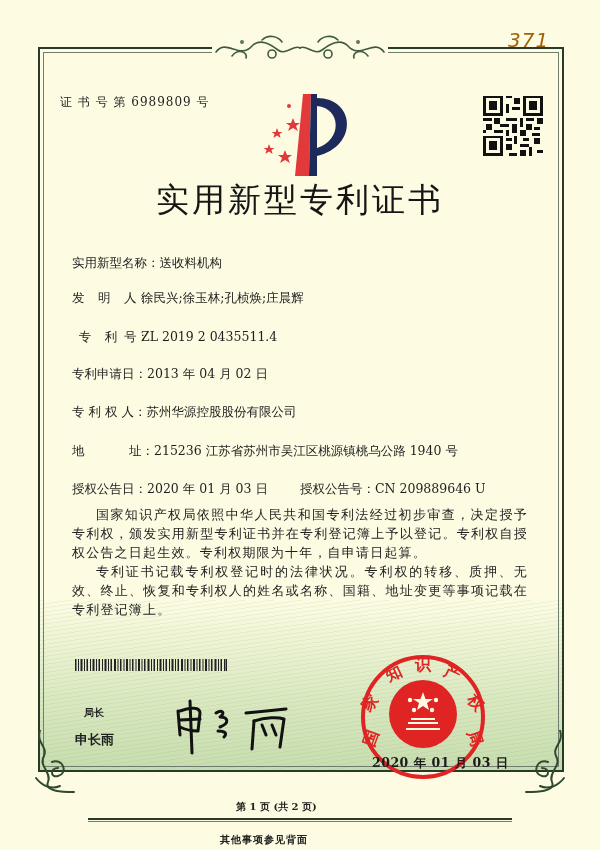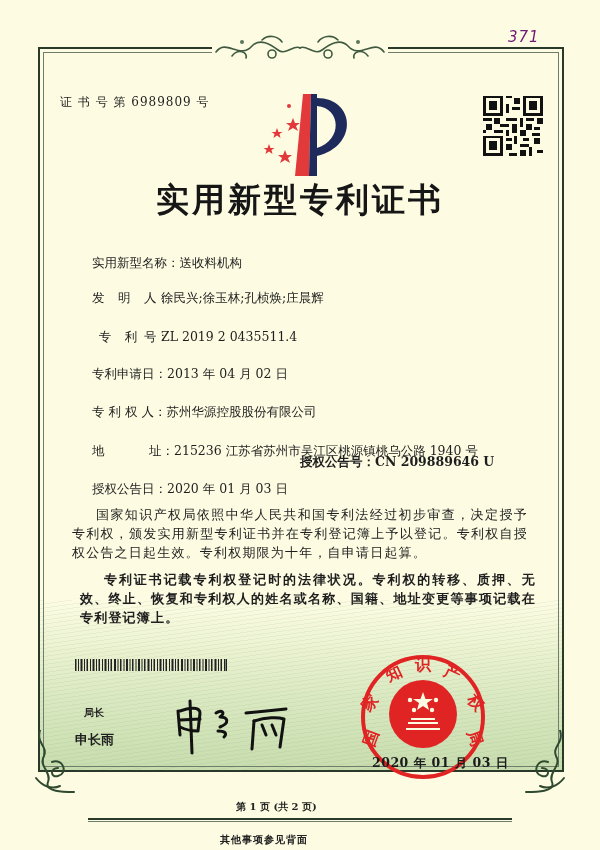--- a/index.html
+++ b/index.html
@@ -4,21 +4,21 @@
 <style>
   html, body { margin:0; padding:0; }
   body {
     width:600px; height:850px; position:relative; overflow:hidden;
     background:#fdfce3;
     font-family:"DejaVu Serif", "Liberation Serif", serif;
     color:#1e1e1e;
   }
   .page-number-handwritten {
     position:absolute; left:508px; top:28px;
-    font-family:"DejaVu Sans", sans-serif; font-size:15px; color:#701a75;
+    font-family:"DejaVu Sans", sans-serif; font-size:20px; color:#a16207;
     font-style:italic; letter-spacing:1px;
   }
   .frame-outer {
     position:absolute; left:38px; top:47px; width:526px; height:725px;
     border:2px solid #2a3a2a; box-sizing:border-box;
   }
   .frame-inner {
     position:absolute; left:43px; top:52px; width:516px; height:715px;
     border:1px solid #6f7d6a; box-sizing:border-box;
   }
@@ -33,34 +33,34 @@
 
   .cert-number {
     position:absolute; left:60px; top:94px; font-size:12px; letter-spacing:1px;
   }
   .logo { position:absolute; left:255px; top:84px; width:110px; height:100px; }
   .qr { position:absolute; left:483px; top:93px; width:60px; height:65px; }
 
   .title {
     position:absolute; left:0; width:600px; top:178px; text-align:center;
     font-family:"DejaVu Sans", sans-serif; font-size:33px; letter-spacing:3px;
-    color:#161616; font-weight:bold;
-  }
-  .field { position:absolute; left:72px; font-size:12.5px; white-space:nowrap;margin-left:20px; }
+    color:#161616; font-weight:normal;
+  }
+  .field { position:absolute; left:72px; font-size:12.5px; white-space:nowrap; }
   .field .label { display:inline-block; }
   .f1 { top:255px; }
   .f2 { top:290px; }
   .f3 { top:329px;text-align:center; }
   .f4 { top:366px; }
   .f5 { top:404px;text-align:center; }
   .f6 { top:443px; }
   .f7 { top:481px; }
   .f2 .label, .f3 .label { width:69px; }
   .f2 .label span, .f3 .label span { display:inline-block; }
-  .pub-no { position:absolute; left:300px; top:454px; font-size:12.5px; white-space:nowrap;font-weight:bold; }
+  .pub-no { position:absolute; left:300px; top:481px; font-size:12.5px; white-space:nowrap; }
 
   .notice {
     position:absolute; left:72px; width:456px; font-size:13px; line-height:19px;
     text-indent:24px; letter-spacing:1.2px; text-align:justify;
   }
   .n1 { top:505px; }
   .n2 { top:562px; }
 
   .barcode { position:absolute; left:75px; top:659px; width:152px; height:12px; }
   .director-title { position:absolute; left:84px; top:706px; font-family:"DejaVu Sans", sans-serif; font-size:10px; font-weight:bold; }
@@ -197,21 +197,21 @@
   <span class="label"><span style="display:inline-block;width:57px">地</span><span>址：</span></span><span>215236 江苏省苏州市吴江区桃源镇桃乌公路 1940 号</span>
 </div>
 <div class="field f7">
   <span class="label">授权公告日：</span><span>2020 年 01 月 03 日</span>
 </div>
 <div class="pub-no">
   <span>授权公告号：</span><span>CN 209889646 U</span>
 </div>
 
 <p class="notice n1" style="margin:0;">国家知识产权局依照中华人民共和国专利法经过初步审查，决定授予专利权，颁发实用新型专利证书并在专利登记簿上予以登记。专利权自授权公告之日起生效。专利权期限为十年，自申请日起算。</p>
-<p class="notice n2" style="margin:8px;font-weight:bold;">专利证书记载专利权登记时的法律状况。专利权的转移、质押、无效、终止、恢复和专利权人的姓名或名称、国籍、地址变更等事项记载在专利登记簿上。</p>
+<p class="notice n2" style="margin:0;">专利证书记载专利权登记时的法律状况。专利权的转移、质押、无效、终止、恢复和专利权人的姓名或名称、国籍、地址变更等事项记载在专利登记簿上。</p>
 
 <svg class="barcode" viewBox="0 0 152 12" preserveAspectRatio="none">
   <g fill="#222">
     <rect x="0" y="0" width="1.5" height="12"></rect>
       <rect x="3" y="0" width="1" height="12"></rect>
       <rect x="5.5" y="0" width="2" height="12"></rect>
     <rect x="9" y="0" width="1" height="12"></rect>
       <rect x="11.5" y="0" width="1.5" height="12"></rect>
       <rect x="15" y="0" width="1" height="12"></rect>
     <rect x="17.5" y="0" width="2" height="12"></rect>

